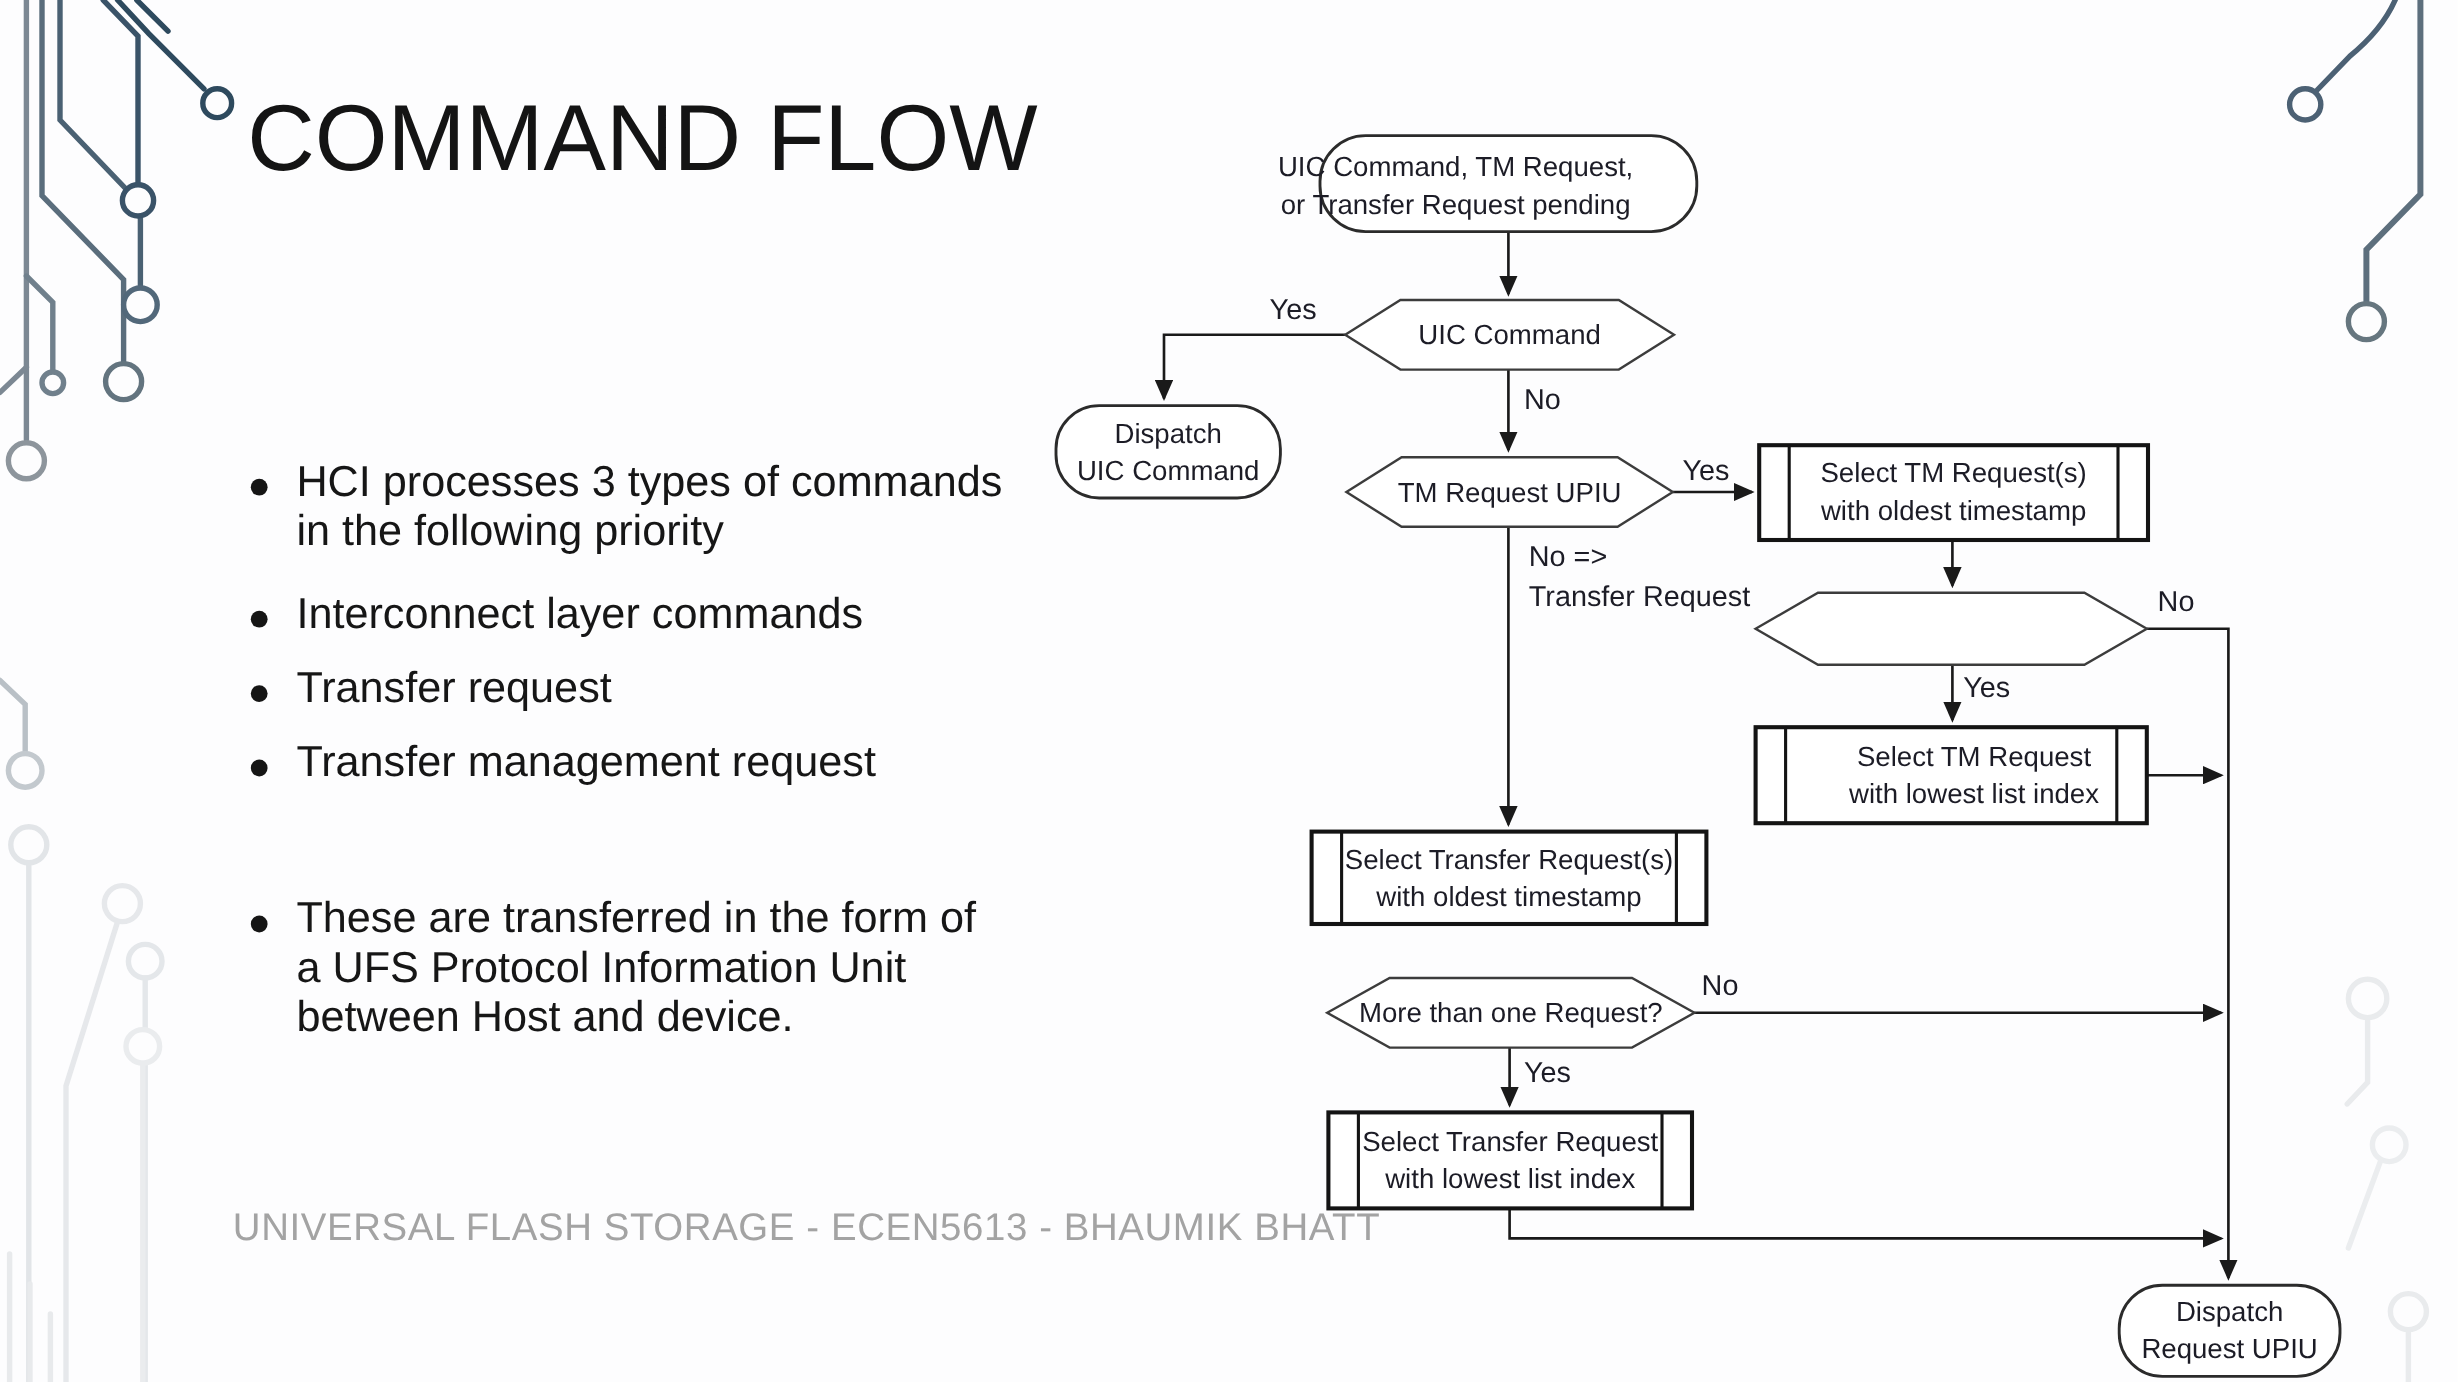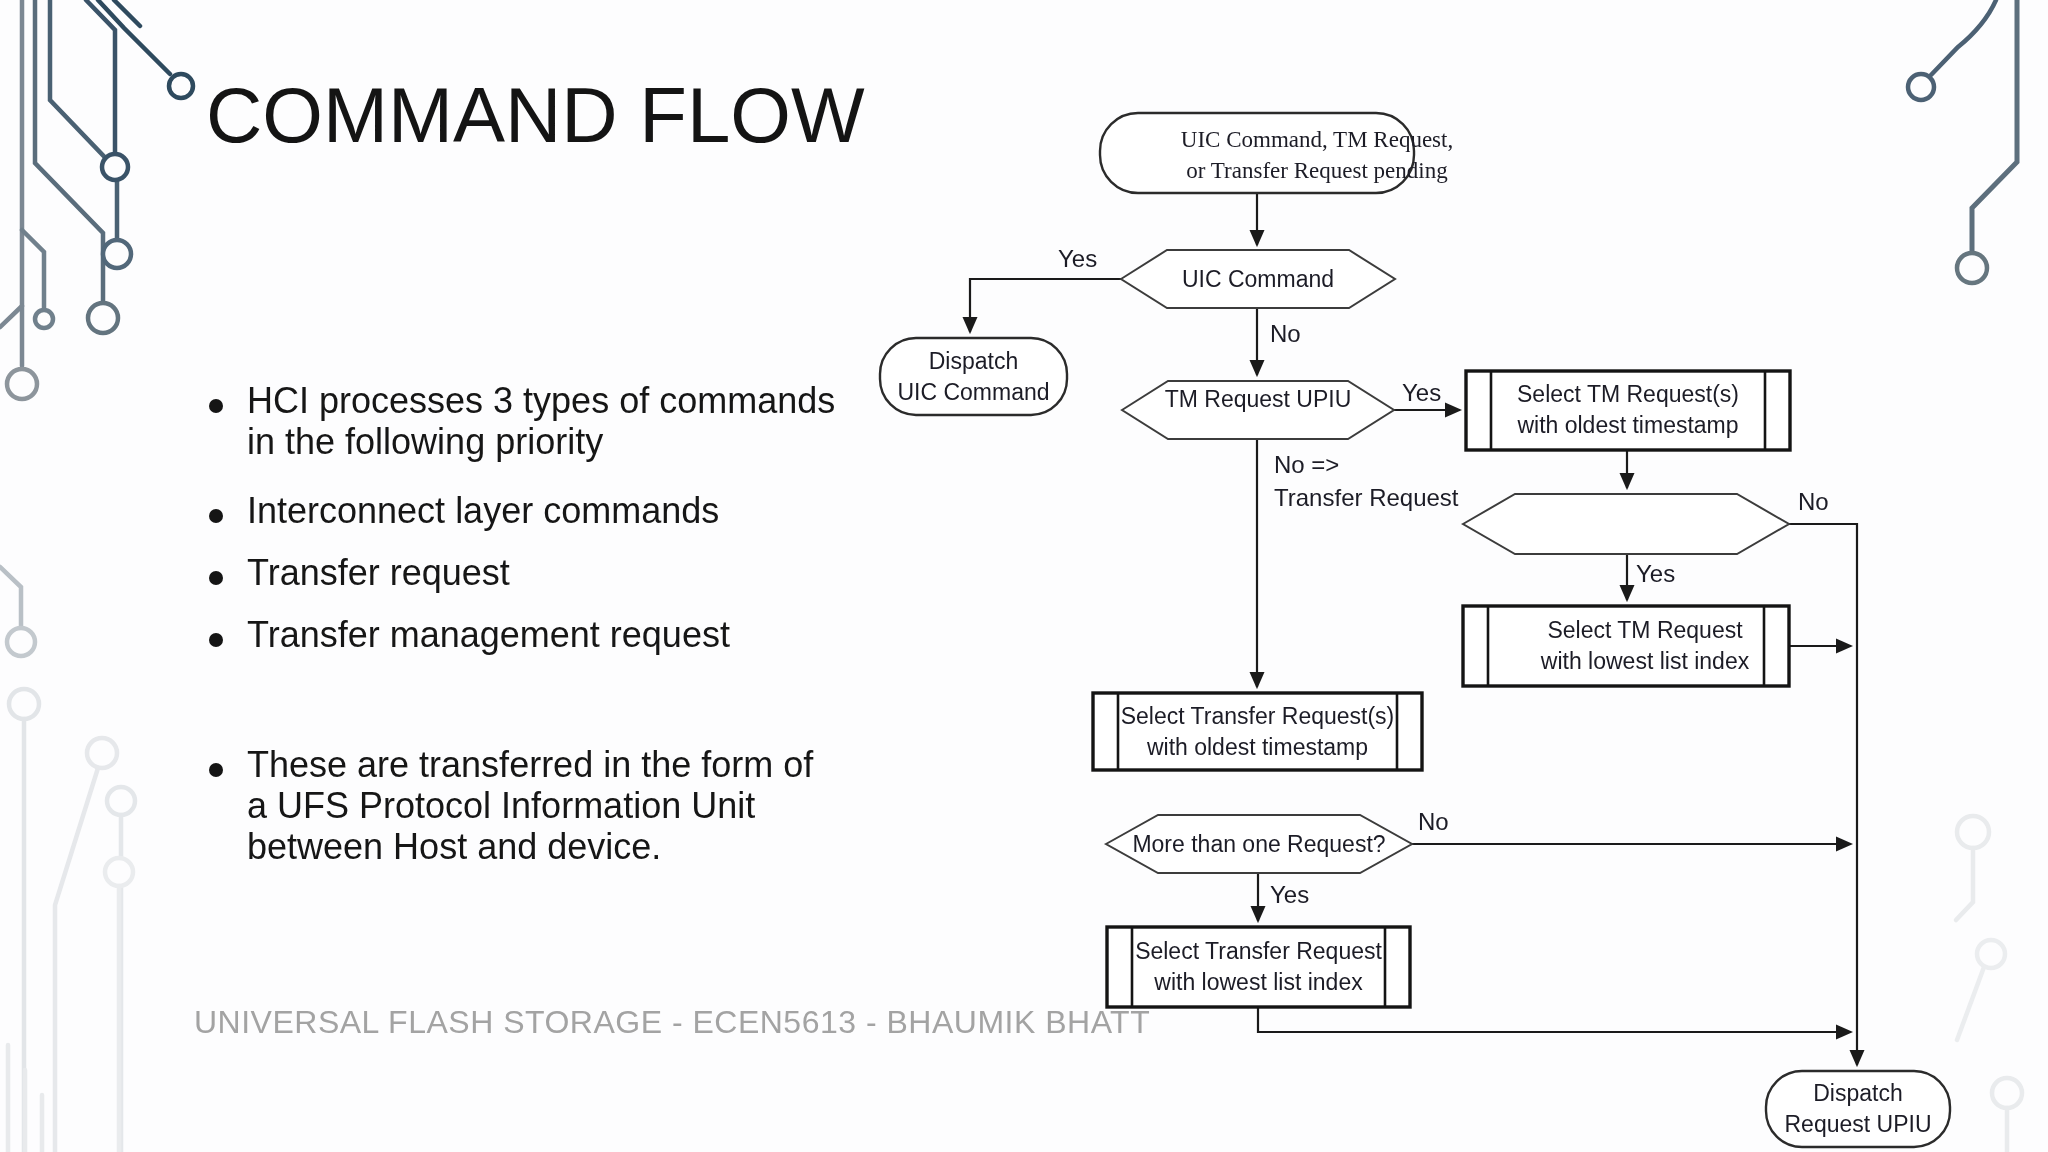--- a/index.html
+++ b/index.html
@@ -153,30 +153,30 @@
     <div class="bullet-item">
       <div class="dot"></div>
       <div class="bullet-text">Transfer management request</div>
     </div>
     <div class="bullet-item gap-lg">
       <div class="dot"></div>
       <div class="bullet-text">These are transferred in the form of a UFS Protocol Information Unit between Host and device.</div>
     </div>
   </div>
 
-  <div class="flow-label" style="left:1160px;top:124px;width:314px;font-family:Liberation Serif, serif;">
+  <div class="flow-label" style="left:1056px;top:124px;width:314px;">
     <div>UIC Command, TM Request,</div>
     <div>or Transfer Request pending</div>
   </div>
   <div class="flow-label" style="left:1121px;top:264px;width:274px;">UIC Command</div>
   <div class="flow-label" style="left:880px;top:346px;width:187px;">
     <div>Dispatch</div>
     <div>UIC Command</div>
   </div>
-  <div class="flow-label" style="left:1122px;top:384px;width:272px;">TM Request UPIU</div>
+  <div class="flow-label" style="left:1122px;top:395px;width:272px;">TM Request UPIU</div>
   <div class="flow-label" style="left:1466px;top:379px;width:324px;">
     <div>Select TM Request(s)</div>
     <div>with oldest timestamp</div>
   </div>
   <div class="flow-label" style="left:1463px;top:615px;width:364px;">
     <div>Select TM Request</div>
     <div>with lowest list index</div>
   </div>
   <div class="flow-label" style="left:1093px;top:701px;width:329px;">
     <div>Select Transfer Request(s)</div>

